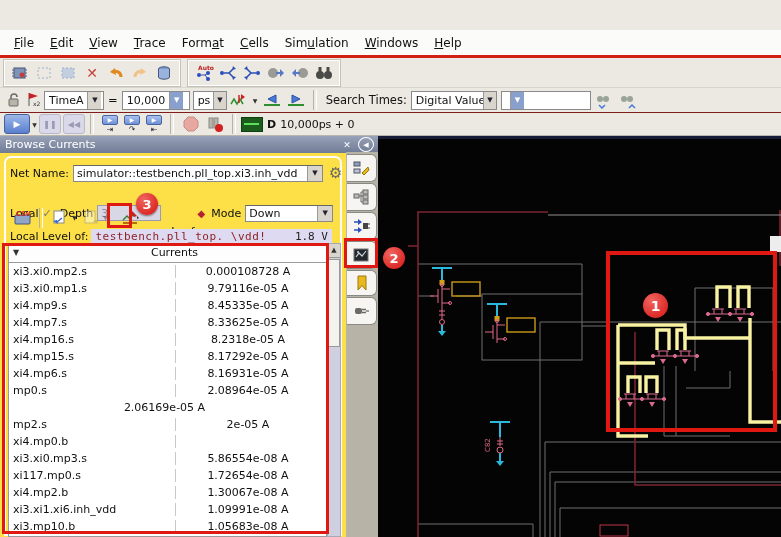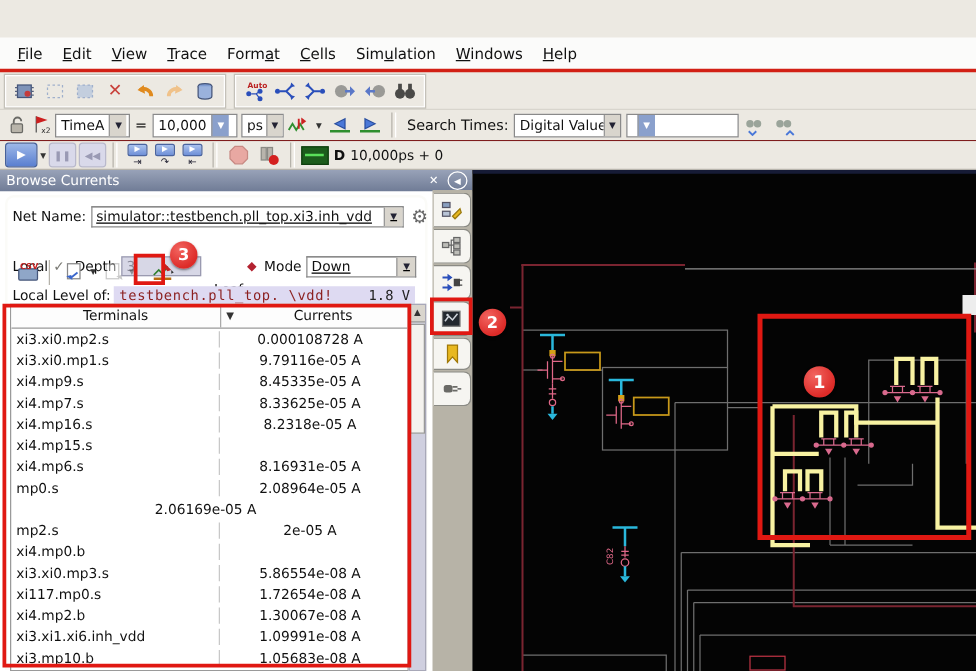--- a/index.html
+++ b/index.html
@@ -35,30 +35,30 @@
     display:flex;align-items:center;justify-content:center;color:#fff;font-size:9px;}
   .disbtn{width:20px;height:18px;background:#d9d9ea;border:1px solid #b9b9cc;border-radius:3px;
     display:flex;align-items:center;justify-content:center;color:#9a9ab4;font-size:8px;}
   .stepbtn{display:flex;flex-direction:column;align-items:center;justify-content:center;width:22px;height:20px;font-size:8px;color:#223;}
   .stepbtn .bar{width:14px;height:8px;background:linear-gradient(#aac2ee,#6f90d8);border:1px solid #4a64a0;border-radius:2px;color:#fff;font-size:6px;line-height:7px;text-align:center;}
   .wavechip{display:flex;align-items:center;gap:4px;font-size:11px;color:#111;}
   .wavebox{width:20px;height:13px;background:#1c5c1c;border:1px solid #0f3f0f;position:relative;}
   .wavebox:after{content:"";position:absolute;left:2px;top:5px;width:15px;height:4px;
     border-top:2px solid #5ae05a;}
   
-  #panel{left:0;top:136px;width:378px;height:401px;background:#ffffff;}
+  #panel{left:0;top:136px;width:378px;height:401px;background:#fde047;}
   #panel-title{position:absolute;left:0;top:0;width:378px;height:17px;
     background:linear-gradient(#98a2b8,#707c96);color:#fff;font-size:11px;display:flex;align-items:center;padding-left:5px;box-sizing:border-box;}
   #panel-title .tspacer{flex:1;}
   .ptbtn{width:14px;height:13px;color:#fff;font-size:9px;display:flex;align-items:center;justify-content:center;margin-right:4px;}
   #panel-group{position:absolute;left:4px;top:20px;width:338px;height:380px;
     border:2px solid #fbfbf8;border-radius:7px 7px 0 0;box-sizing:border-box;}
   .prow{position:absolute;display:flex;align-items:center;}
   .plabel{font-size:11px;color:#111;white-space:nowrap;}
-  .pfield{background:#fff;border:1px solid #8a8a8a;border-top-color:#666;height:17px;display:flex;align-items:center;box-sizing:border-box;text-decoration:underline;}
+  .pfield{background:#fff;border:1px solid #8a8a8a;border-top-color:#666;height:17px;display:flex;align-items:center;box-sizing:border-box;}
   .pfield .txt{padding:0 3px;font-size:11px;color:#111;white-space:nowrap;overflow:hidden;flex:1;}
   .pfield .arr{width:14px;height:100%;background:#d9d5cd;border-left:1px solid #999;display:flex;align-items:center;justify-content:center;font-size:7px;color:#223;}
   #depth-input{width:64px;height:16px;background:#d7d7e6;border:1px solid #9a9ab0;color:#8a8a9a;font-size:11px;padding:0 3px;box-sizing:border-box;font-family:inherit;}
   #locallevel-field{background:#dedaf2;display:flex;align-items:center;justify-content:space-between;
     font-family:"DejaVu Sans Mono","Liberation Mono",monospace;font-size:11px;}
   #locallevel-field .val{color:#8b1f1f;letter-spacing:0.5px;}
   #locallevel-field .volt{color:#222;}
   
   #cur-table{position:absolute;left:8px;top:107px;width:319px;height:294px;background:#fff;border:1px solid #9a9a9a;box-sizing:border-box;overflow:hidden;}
   #cur-header{display:flex;height:18px;border-bottom:1px solid #9a9a9a;background:#fdfdfd;font-size:11px;color:#111;}
@@ -376,21 +376,20 @@
     <div class="prow" style="left:10px;top:93px;width:322px;">
       <span class="plabel">Local Level of:</span>
       <span id="locallevel-field" style="flex:1;margin-left:3px;height:14px;padding:0 4px;">
         <span class="val">testbench.pll_top. \vdd!</span>
         <span class="volt">1.8 V</span>
       </span>
     </div>
 
     <div id="cur-table">
       <div id="cur-header">
-        <span class="h1">Terminals</span>
         <span class="sort">▼</span>
         <span class="h2">Currents</span>
       </div>
       <div id="cur-rows">
           <div class="trow">
             <span class="c1">xi3.xi0.mp2.s</span>
             <span class="c2">0.000108728 A</span>
           </div>
           <div class="trow">
             <span class="c1">xi3.xi0.mp1.s</span>
@@ -403,20 +402,21 @@
           <div class="trow">
             <span class="c1">xi4.mp7.s</span>
             <span class="c2">8.33625e-05 A</span>
           </div>
           <div class="trow">
             <span class="c1">xi4.mp16.s</span>
             <span class="c2">8.2318e-05 A</span>
           </div>
           <div class="trow">
             <span class="c1">xi4.mp15.s</span>
+            <span class="c2">8.17292e-05 A</span>
           </div>
           <div class="trow">
             <span class="c1">xi4.mp6.s</span>
             <span class="c2">8.16931e-05 A</span>
           </div>
           <div class="trow">
             <span class="c1">mp0.s</span>
             <span class="c2">2.08964e-05 A</span>
           </div>
           <div class="trow">

